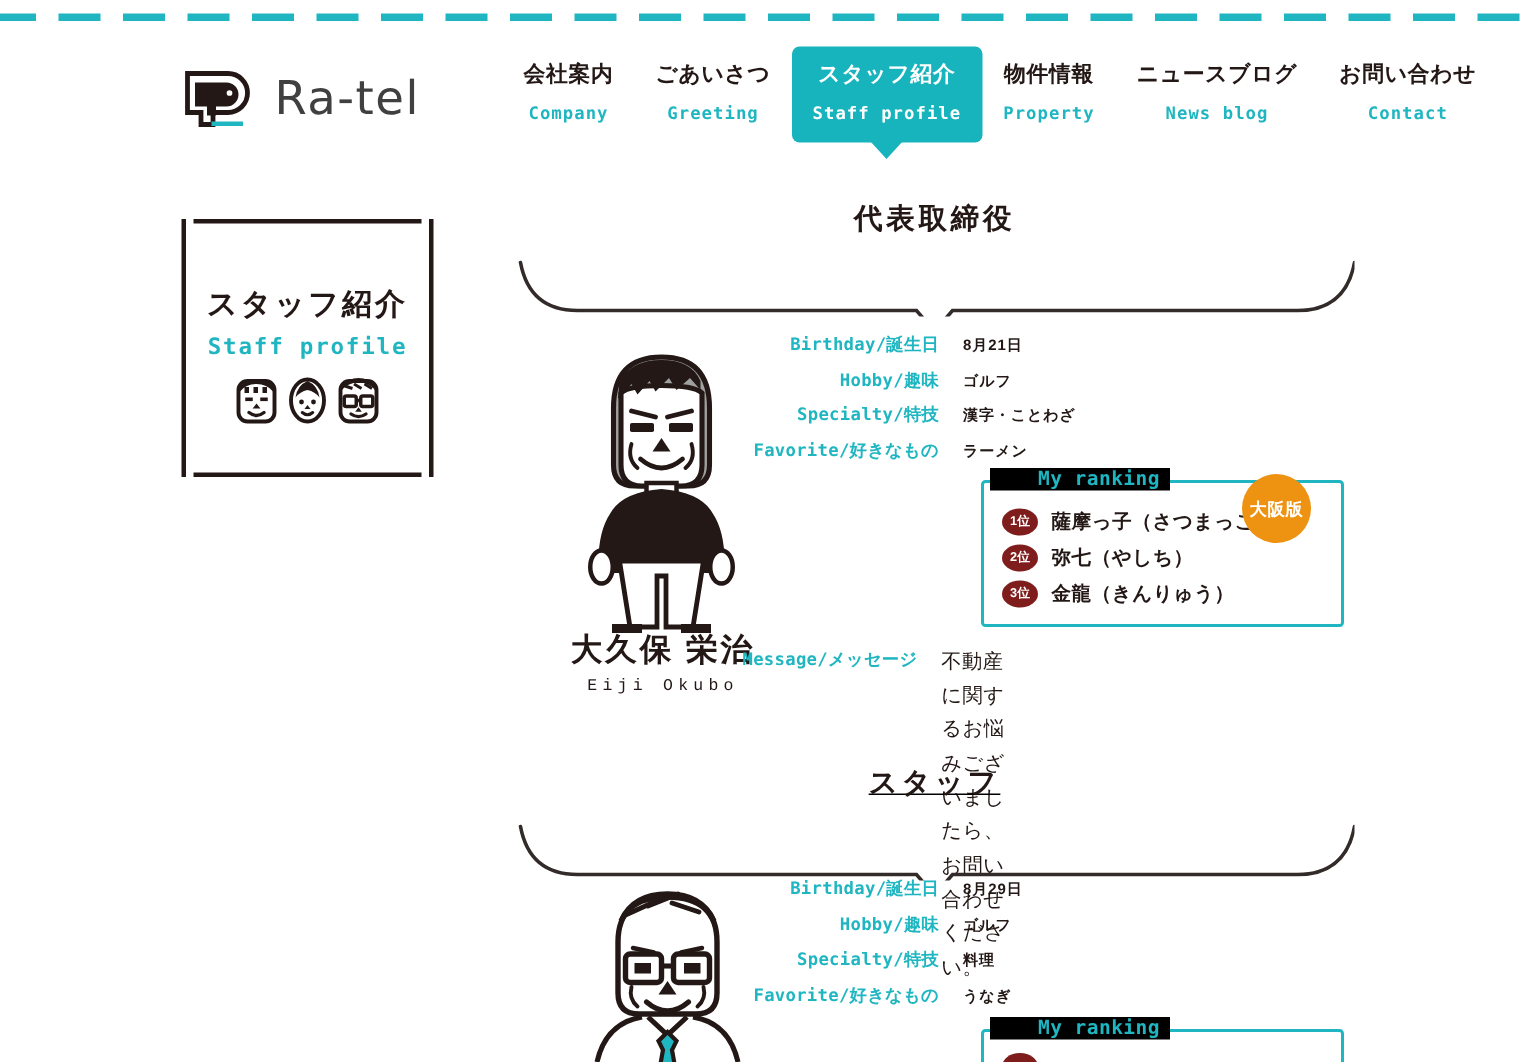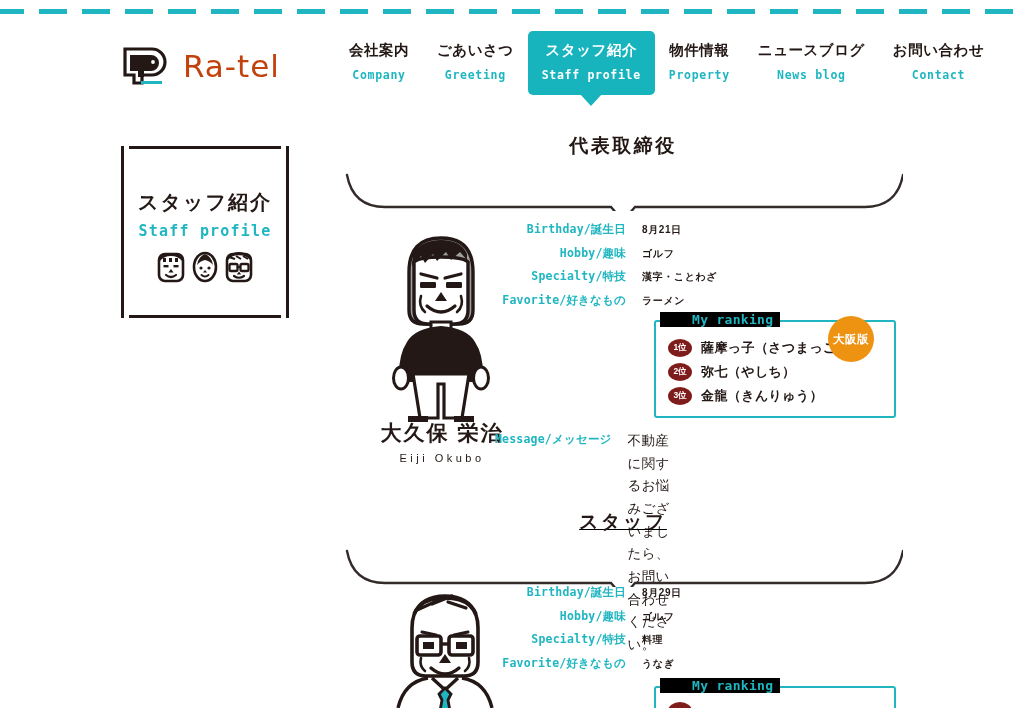--- a/index.html
+++ b/index.html
@@ -21,21 +21,21 @@
 
   
   .header { position:absolute; top:34px; left:0; width:1024px; height:70px; }
 
   .logo-wrap {
     position:absolute; left:122px; top:12px;
     display:flex; align-items:center; gap:13px;
   }
   .logo-mark { width:48px; height:40px; position:relative; }
   .logo-type {
-    font-size:31px; letter-spacing:1px; color:#c2410c;
+    font-size:31px; letter-spacing:1px; color:#404040;
     font-family:"DejaVu Sans",sans-serif; font-weight:400;
   }
 
   .nav { position:absolute; left:335px; top:0; display:flex; align-items:flex-start; }
   .nav-item {
     text-align:center; padding:6px 14px 8px 14px; position:relative;
     cursor:pointer;
   }
   .nav-ja {
     font-size:14.5px; font-weight:bold; color:#231815;
@@ -91,21 +91,21 @@
   .profile { position:absolute; }
   .avatar { position:absolute; }
   .p-name {
     position:absolute; text-align:center; width:230px;
   }
   .p-name-ja {
     font-size:21px; font-weight:bold; color:#231815; letter-spacing:2px;
   }
   .p-name-en {
     font-size:11px; color:#231815; letter-spacing:3.5px; margin-top:5px;
-    font-family:Liberation Sans, sans-serif;
+    font-family:Liberation Mono, monospace;
   }
 
   .p-rows { position:absolute; }
   .p-row { display:flex; align-items:baseline; margin-bottom:8.5px; }
   .p-label {
     width:147px; text-align:right; padding-right:16px;
     font-size:11.5px; font-weight:bold; color:#1FB6C1; letter-spacing:0.2px;
     white-space:nowrap;
     font-family:"DejaVu Sans Mono","Liberation Mono",monospace;
   }

